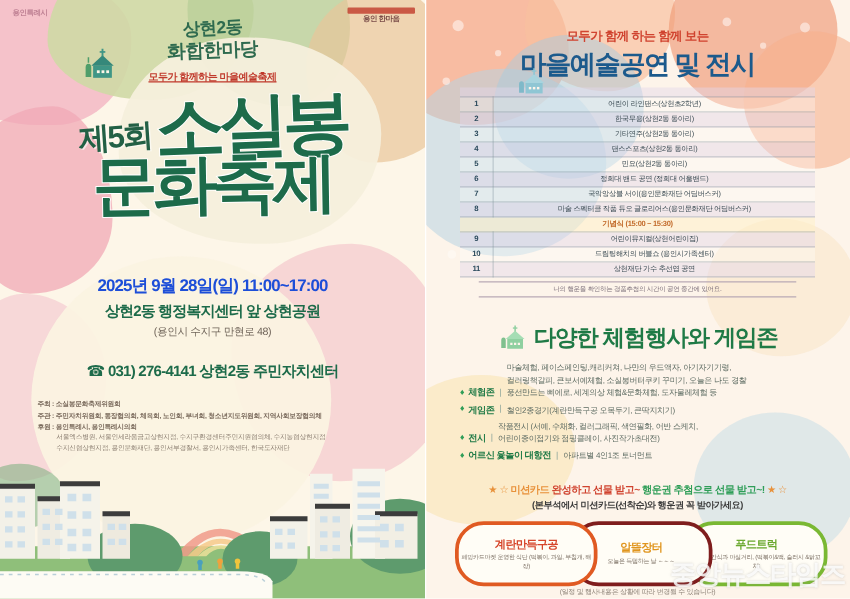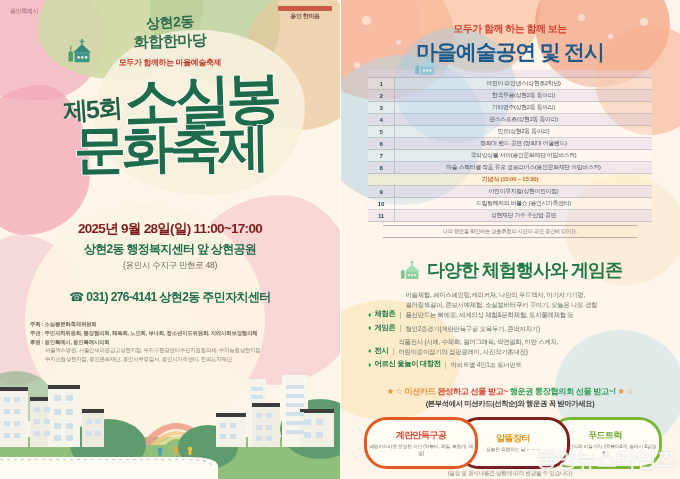--- a/index.html
+++ b/index.html
@@ -31,33 +31,33 @@
   .logo-tl{position:absolute;left:10px;top:8px;width:66px;}
   .logo-tl .logo-text{font-size:6px;font-weight:bold;color:#b5758a;letter-spacing:-.4px;line-height:1.25;opacity:.85;}
   .logo-tr{position:absolute;right:8px;top:6px;width:54px;text-align:center;}
   .logo-tr .bar{height:5px;background:#c0392b;border-radius:1px;margin-bottom:2px;opacity:.8;}
   .logo-tr .logo-text{font-size:6px;font-weight:bold;color:#6b3b3b;letter-spacing:-.4px;line-height:1.2;opacity:.9;}
 
   .lp-content{position:relative;z-index:3;padding:0 12px;text-align:center;}
   .subtitle-wrap{margin-top:14px;position:relative;}
   .sub1{font-size:14px;font-weight:bold;color:#2f6b4f;letter-spacing:-.5px;line-height:1.22;transform:rotate(-3deg);}
   .sub2{font-size:15px;font-weight:bold;color:#2f6b4f;letter-spacing:-.5px;line-height:1.25;transform:rotate(-2deg);margin-top:1px;}
-  .sub3{display:inline-block;margin-top:4px;font-size:8px;font-weight:bold;color:#c0392b;letter-spacing:-.4px;}
+  .sub3{display:inline-block;margin-top:4px;font-size:8px;font-weight:bold;color:#c0392b;letter-spacing:-.4px;text-decoration:underline;}
 
   .church-ico{position:absolute;left:52px;top:22px;width:30px;height:30px;}
 
   .title-block{margin-top:4px;position:relative;}
   .tline1{display:flex;align-items:flex-end;justify-content:center;gap:4px;}
   .ordinal{font-size:25px;font-weight:bold;color:#236045;letter-spacing:-2px;transform:rotate(-4deg);text-shadow:1px 1px 0 rgba(255,255,255,.6);}
   .big1{font-size:56px;font-weight:bold;color:#1d6b4a;letter-spacing:-5px;line-height:.95;
         -webkit-text-stroke:1.5px #ffffff;paint-order:stroke fill;transform:rotate(-2deg);}
   .big2{font-size:52px;font-weight:bold;color:#1d6b4a;letter-spacing:-4px;line-height:1;
         -webkit-text-stroke:1.5px #ffffff;paint-order:stroke fill;margin-top:-4px;transform:rotate(-1deg);}
 
-  .when{margin-top:46px;font-size:13.5px;font-weight:bold;color:#7f1d1d;letter-spacing:-.7px;}
+  .when{margin-top:46px;font-size:13.5px;font-weight:bold;color:#1d4ed8;letter-spacing:-.7px;}
   .where{margin-top:3px;font-size:12px;font-weight:bold;color:#1d6b4a;letter-spacing:-.7px;}
   .addr{margin-top:2px;font-size:8.5px;color:#6f6459;letter-spacing:-.3px;}
   .tel{margin-top:17px;font-size:12px;font-weight:bold;color:#1d6b4a;letter-spacing:-.6px;}
 
   .credits{margin-top:14px;text-align:left;padding-left:18px;color:#8c7f72;font-size:5.4px;line-height:1.62;letter-spacing:-.2px;}
   .credits .k{color:#7a6a5c;font-weight:bold;}
   .credits .ind{padding-left:15px;display:block;}
 
   .cityscape{position:absolute;left:0;bottom:0;width:340px;height:112px;z-index:4;}
 
@@ -424,21 +424,21 @@
           <span class="exp-label">어르신 윷놀이 대항전</span>
           <span class="bar-sep">|</span>
           <span class="exp-body">
             <span>아파트별 4인1조 토너먼트</span>
           </span>
         </div>
       </div>
 
       <div class="promo">
         <div class="promo-l1">
-          <span class="st">★ ☆ 미션카드 </span><span>완성하고 선물 받고~ </span><span class="gp">행운권 통장협의회 선물 받고~! </span><span class="st">★ ☆</span>
+          <span class="st">★ ☆ 미션카드 </span><span>완성하고 선물 받고~ </span><span class="gp">행운권 추첨으로 선물 받고~! </span><span class="st">★ ☆</span>
         </div>
         <div class="promo-l2">(본부석에서 미션카드(선착순)와 행운권 꼭 받아가세요)</div>
       </div>
 
       <div class="zones">
         <div class="zone z3">
           <div class="zt">푸드트럭</div>
           <div class="zs">다양한 간식과 마실거리,
 (떡볶이&amp;맥, 슬러시 &amp;닭꼬치)</div>
         </div>

